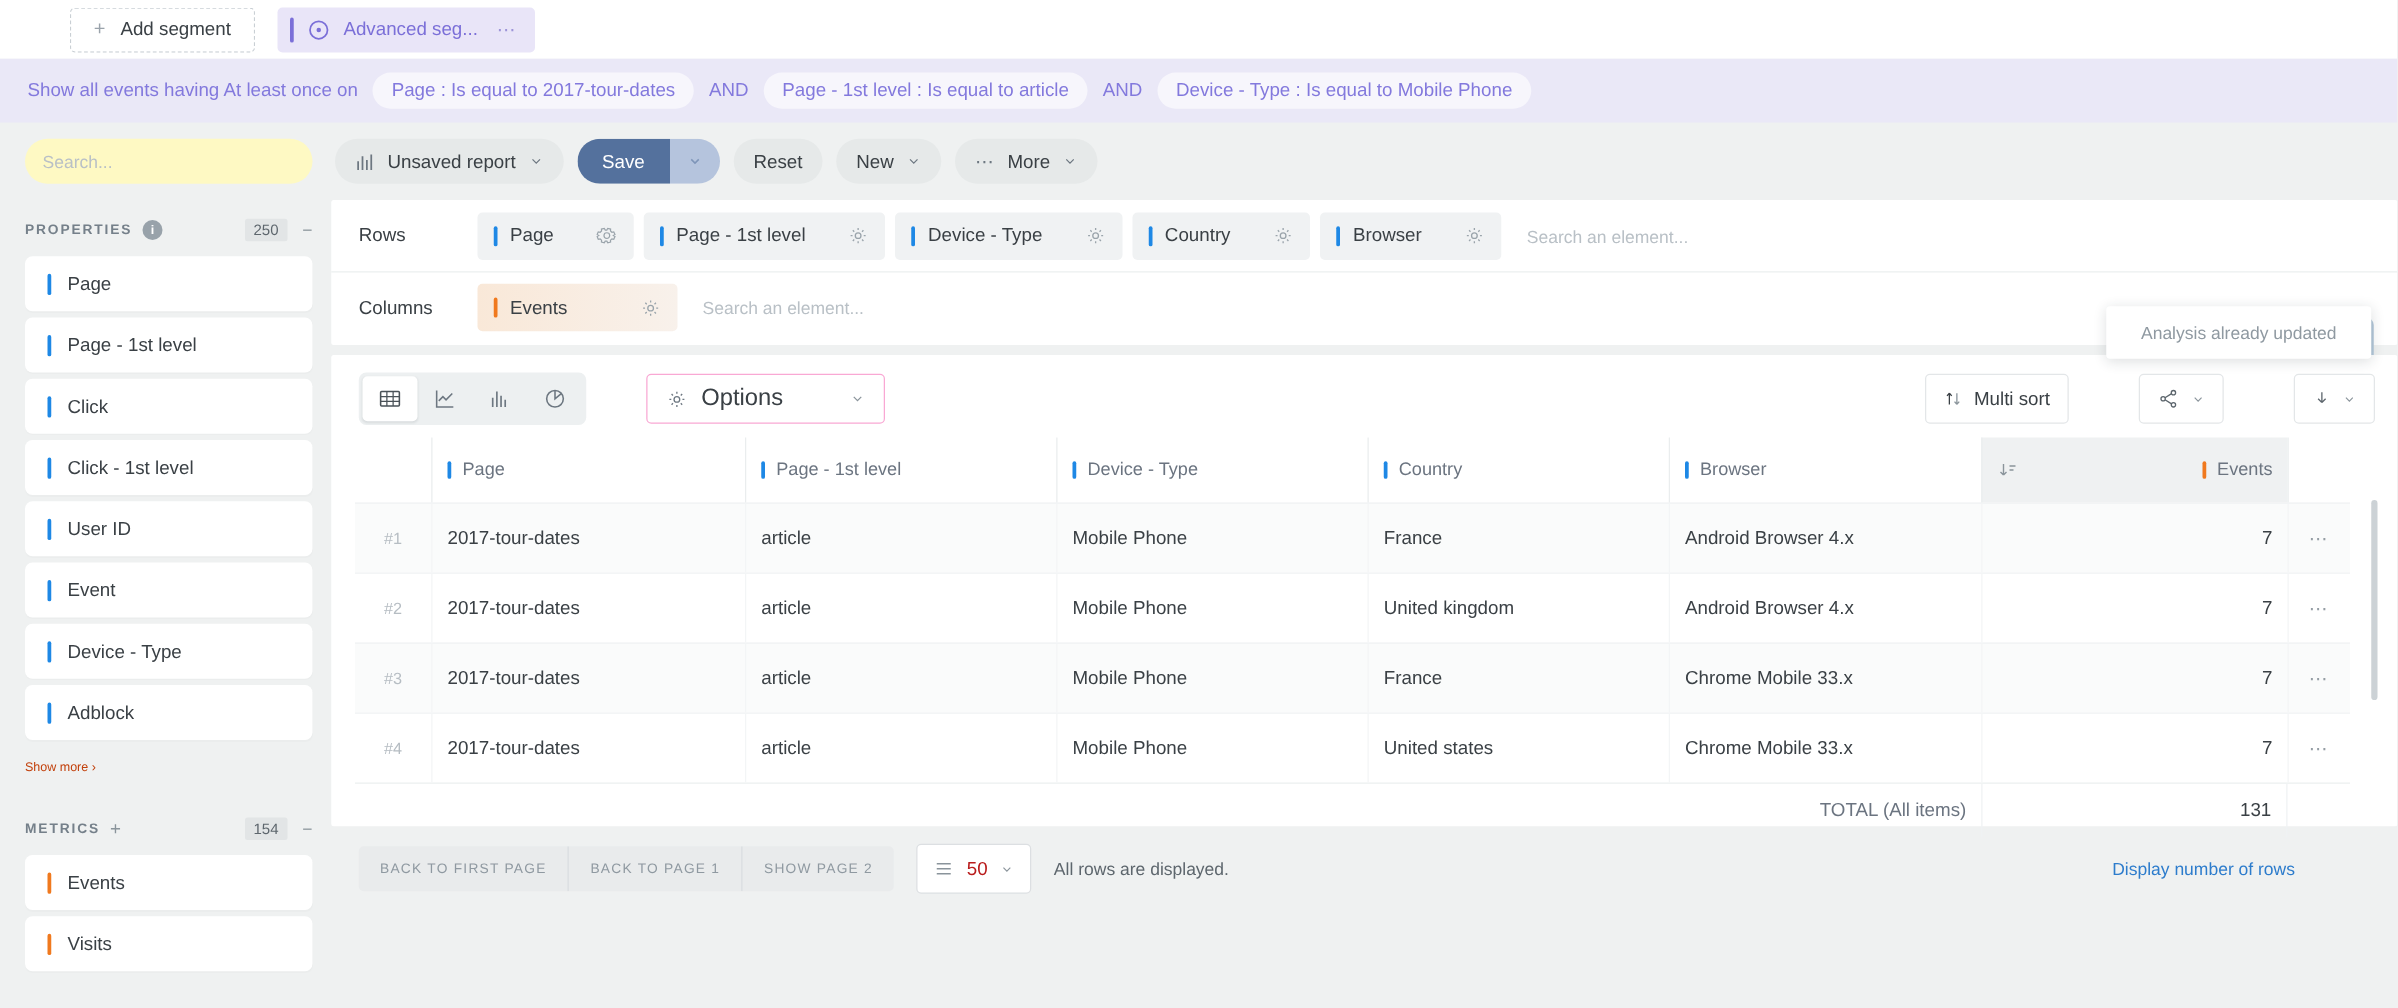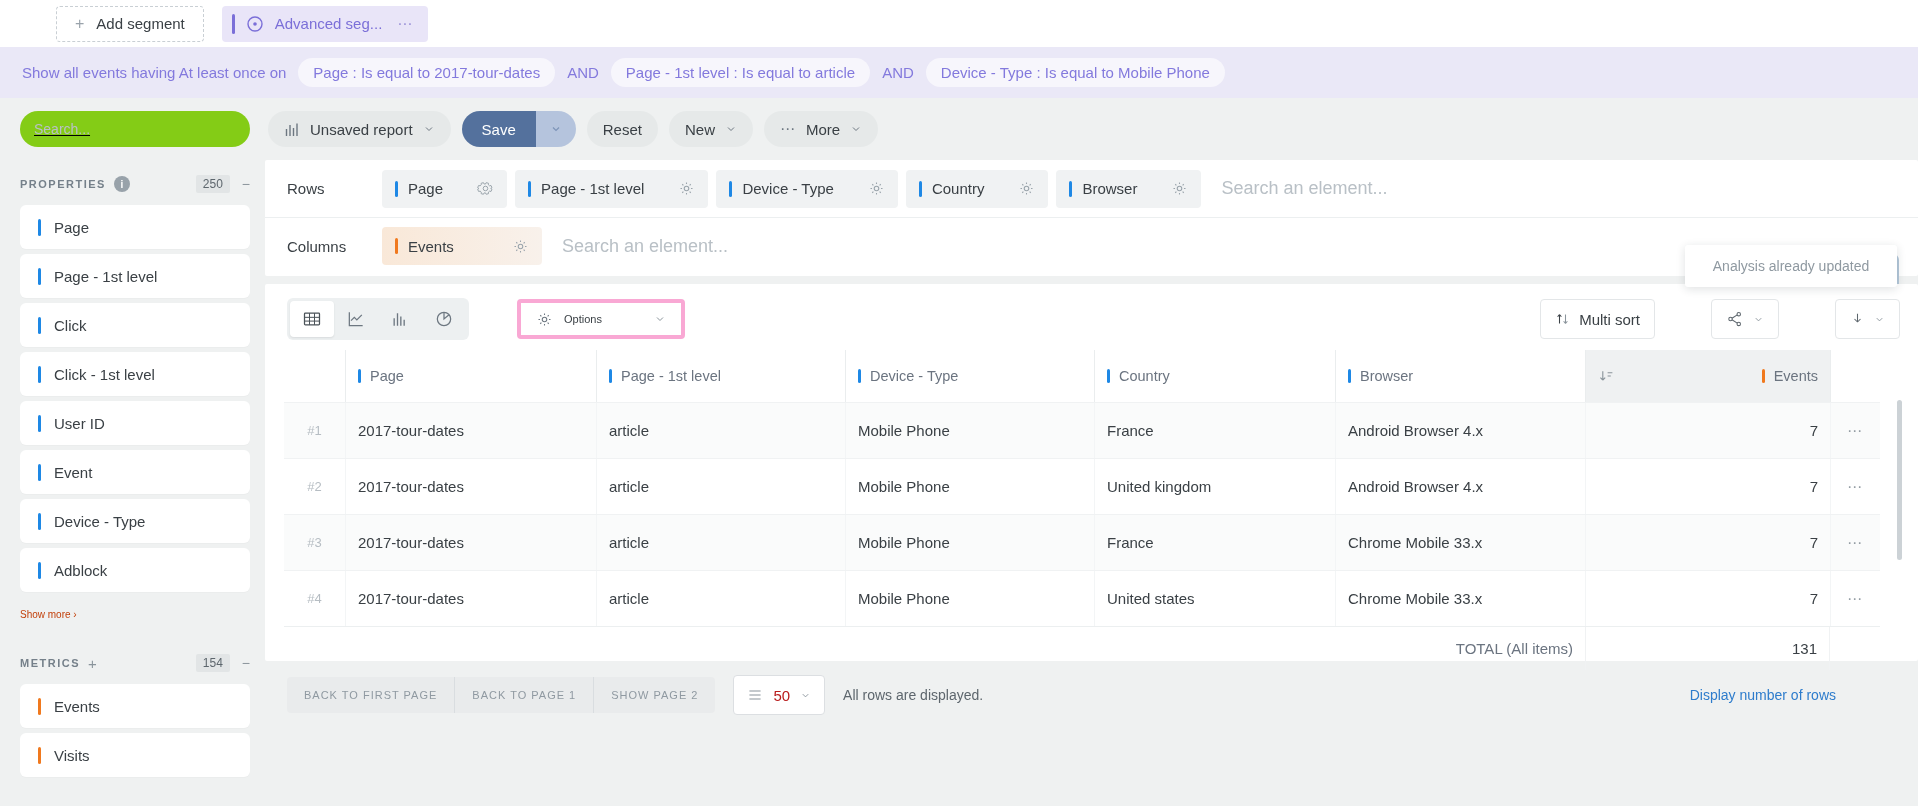--- a/index.html
+++ b/index.html
@@ -20,21 +20,21 @@
   .filterbar { height:51px; background:#eae8f7; display:flex; align-items:center; gap:12px; padding-left:22px;
     font-size:15px; color:#8379dd; }
   .fchip { background:#f7f6fc; border-radius:15px; padding:6px 15px; color:#8379dd; white-space:nowrap; }
   .fand { color:#8379dd; }
 
   
   .body-row { display:flex; height:708px; }
 
   
   .sidebar { width:265px; flex:0 0 265px; padding:13px 15px 0 20px; }
-  .search-box { background:#84cc16; border-radius:18px; height:36px; display:flex; align-items:center; padding:0 14px; gap:12px;text-decoration:underline; }
+  .search-box { background:#fef9c3; border-radius:18px; height:36px; display:flex; align-items:center; padding:0 14px; gap:12px; }
   .search-box input { border:none; outline:none; flex:1; font-size:14px; color:#3a4045; font-family:inherit; background:transparent; }
   .search-box input::placeholder { color:#b9c0c6; }
   .side-head { display:flex; align-items:center; margin:28px 0 12px 0; }
   .side-head .hlabel { font-size:11px; letter-spacing:1.5px; color:#75808a; font-weight:bold; }
   .side-head .info { width:16px; height:16px; border-radius:50%; background:#98a2aa; color:#fff; font-size:10px;
     display:flex; align-items:center; justify-content:center; margin-left:8px; font-weight:bold; }
   .side-head .addp { color:#8a949b; font-size:15px; margin-left:8px; }
   .side-head .count { margin-left:auto; background:#e2e5e6; color:#5d666d; font-size:12px; border-radius:2px; padding:2px 7px; }
   .side-head .collapse { color:#8a949b; margin-left:12px; font-size:14px; }
   .side-item { background:#fff; border-radius:6px; height:44px; display:flex; align-items:center; margin-bottom:5px;
@@ -56,35 +56,35 @@
   .builder-card { height:116px; position:relative; }
   .builder-line { display:flex; align-items:center; height:57px; padding-left:22px; }
   .builder-line + .builder-line { border-top:1px solid #eceff0; }
   .blabel { width:95px; font-size:15px; color:#3a4045; }
   .chips { display:flex; gap:8px; align-items:center; }
   .chip { background:#f0f2f3; border-radius:4px; height:38px; display:flex; align-items:center; padding:0 13px;
     font-size:15px; color:#3a4045; cursor:pointer; }
   .chip .bar { width:3px; height:16px; border-radius:2px; margin-right:10px; }
   .chip .gear { margin-left:34px; display:flex; }
   .chip-events { background:linear-gradient(90deg,#f9e8d8,#f8f1eb); }
-  .el-search { border:none; outline:none; font-size:18px; color:#737373; margin-left:20px; width:220px; background:transparent; font-family:inherit; }
+  .el-search { border:none; outline:none; font-size:14px; color:#737373; margin-left:20px; width:220px; background:transparent; font-family:inherit; }
   .el-search::placeholder { color:#b9c0c6; }
   .play-btn { position:absolute; left:1590px; top:94px; width:44px; height:42px; background:#b4c8da; border-radius:6px;
     display:flex; align-items:center; justify-content:center; cursor:pointer; }
   .tooltip { position:absolute; left:1420px; top:147px; width:212px; height:42px; background:#fff; border-radius:3px;
     box-shadow:0 2px 10px rgba(30,40,50,0.14); display:flex; align-items:center; justify-content:center;
     font-size:14px; color:#8f99a1; z-index:5; }
 
   .table-card { margin-top:8px; height:377px; position:relative; }
   .view-toolbar { display:flex; align-items:center; padding:14px 18px 10px 22px; }
   .seg-icons { background:#edf0f1; border-radius:6px; padding:3px; display:flex; }
   .seg { width:44px; height:36px; display:flex; align-items:center; justify-content:center; border-radius:4px; cursor:pointer; }
   .seg.active { background:#fff; box-shadow:0 1px 2px rgba(30,40,50,0.10); }
-  .options-box { margin-left:48px; border:4px solid #f9a8d4; border-radius:4px; height:40px; display:flex;
-    align-items:center; gap:11px; padding:0 15px; font-size:11px; color:#3a4045; width:168px; cursor:pointer; }
+  .options-box { margin-left:48px; border:1px solid #f9a8d4; border-radius:4px; height:40px; display:flex;
+    align-items:center; gap:11px; padding:0 15px; font-size:19px; color:#3a4045; width:191px; cursor:pointer; }
   .options-box .optlabel { flex:1; }
   .vt-right { margin-left:auto; display:flex; gap:12px; }
   .vt-btn { border:1px solid #e3e6e8; border-radius:4px; height:40px; display:flex; align-items:center; gap:9px;
     padding:0 14px; font-size:15px; color:#3a4045; background:#fff; cursor:pointer;margin-left:44px; }
 
   
   .tbl { margin-left:19px; width:1596px; font-size:15px; color:#3a4045; }
   .trow { display:flex; align-items:stretch; }
   .tcell { display:flex; align-items:center; padding:0 12px; }
   .c-num { width:61px; justify-content:center; color:#b6bdc3; font-size:13px; }

